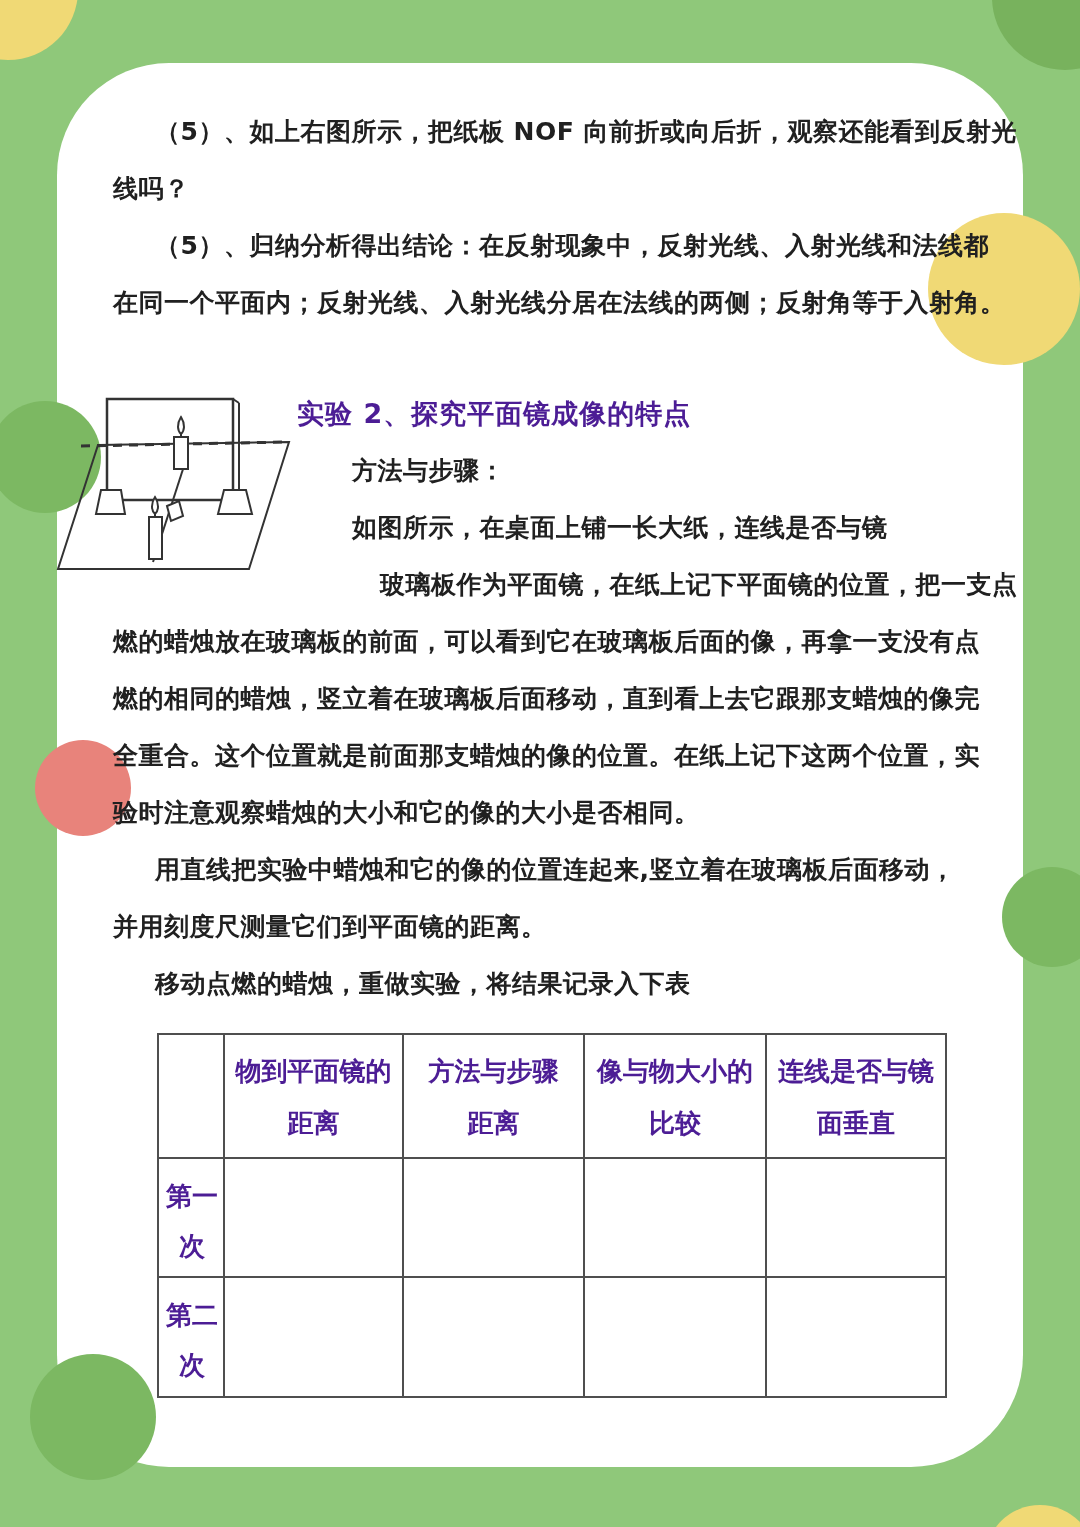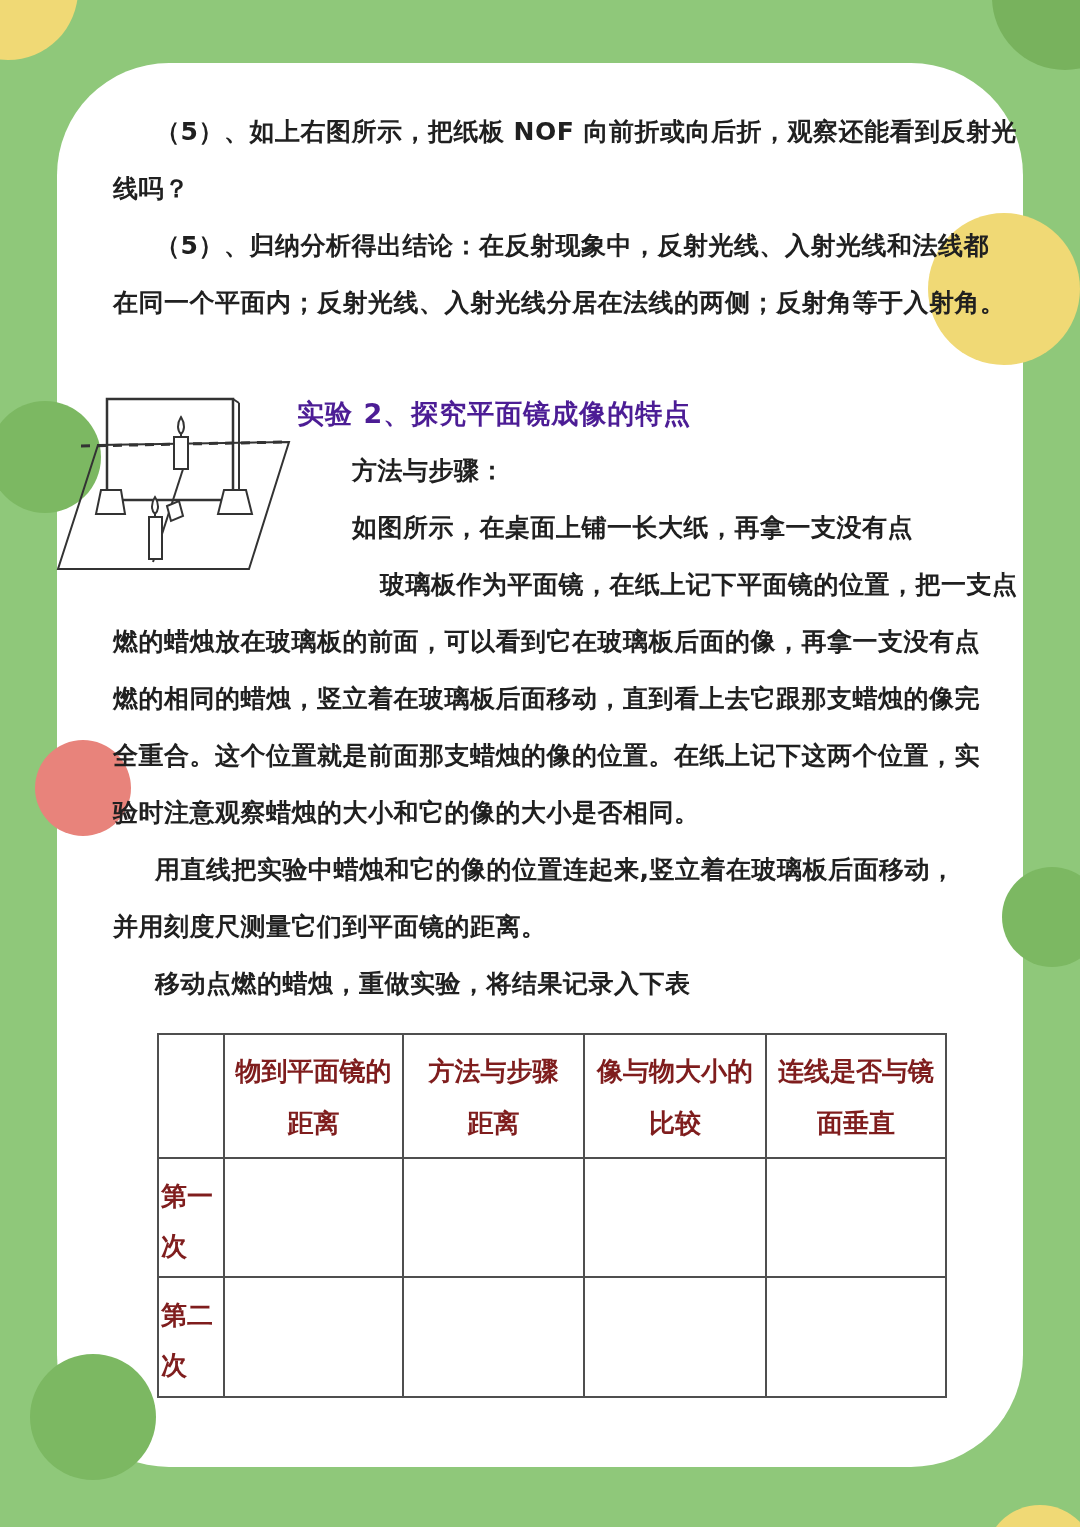--- a/index.html
+++ b/index.html
@@ -29,28 +29,28 @@
     position:absolute;z-index:3;font-size:27px;font-weight:700;color:#4c1d95;
     white-space:nowrap;letter-spacing:1px;line-height:30px;
   }
   .diagram{position:absolute;left:55px;top:386px;z-index:3;}
   table.dtable{
     position:absolute;left:157px;top:1033px;z-index:3;
     border-collapse:collapse;table-layout:fixed;
   }
   table.dtable td{
     border:2px solid #4f4f4f;background:transparent;
-    font-size:26px;font-weight:600;color:#7f1d1d;
+    font-size:26px;font-weight:600;color:#4c1d95;
     vertical-align:top;white-space:pre-line;overflow:hidden;
   }
   tr.hrow td{height:111px;text-align:center;line-height:52px;padding-top:10px;}
   tr.hrow td.corner{padding:0;}
   tr.drow1 td{height:105px;}
   tr.drow2 td{height:106px;}
-  td.rl{text-align:left;line-height:50px;padding:12px 0 0 2px;}
+  td.rl{text-align:center;line-height:50px;padding:12px 0 0 2px;}
 </style>
 </head>
 <body>
 
 <div class="card"></div>
 
 <div class="circle c-yellow-tl"></div>
 <div class="circle c-green-tr"></div>
 <div class="circle c-yellow-r"></div>
 <div class="circle c-green-l"></div>
@@ -81,21 +81,21 @@
     <rect x="119" y="51" width="14" height="32" fill="#ffffff"></rect>
     <line x1="126" y1="51" x2="126" y2="44"></line>
     <path d="M126,31 C121.5,38 122.5,45 126,48 C129.5,45 130.5,38 126,31 Z" fill="#ffffff"></path>
     <rect x="94" y="131" width="13" height="42" fill="#ffffff"></rect>
     <line x1="100" y1="131" x2="100" y2="125"></line>
     <path d="M100,111 C95.5,118 96.5,125 100,128 C103.5,125 104.5,118 100,111 Z" fill="#ffffff"></path>
   </g>
 </svg>
 
 <div class="line" style="left:352px;top:457px">方法与步骤：</div>
-<div class="line" style="left:352px;top:514px">如图所示，在桌面上铺一长大纸，再拿一支没有点</div>
+<div class="line" style="left:352px;top:514px">如图所示，在桌面上铺一长大纸，连线是否与镜</div>
 <div class="line" style="left:380px;top:571px">玻璃板作为平面镜，在纸上记下平面镜的位置，把一支点</div>
 <div class="line" style="left:113px;top:628px">燃的蜡烛放在玻璃板的前面，可以看到它在玻璃板后面的像，再拿一支没有点</div>
 <div class="line" style="left:113px;top:685px">燃的相同的蜡烛，竖立着在玻璃板后面移动，直到看上去它跟那支蜡烛的像完</div>
 <div class="line" style="left:113px;top:742px">全重合。这个位置就是前面那支蜡烛的像的位置。在纸上记下这两个位置，实</div>
 <div class="line" style="left:113px;top:799px">验时注意观察蜡烛的大小和它的像的大小是否相同。</div>
 <div class="line" style="left:155px;top:856px">用直线把实验中蜡烛和它的像的位置连起来,竖立着在玻璃板后面移动，</div>
 <div class="line" style="left:113px;top:913px">并用刻度尺测量它们到平面镜的距离。</div>
 <div class="line" style="left:155px;top:970px">移动点燃的蜡烛，重做实验，将结果记录入下表</div>
 
 <table class="dtable">

